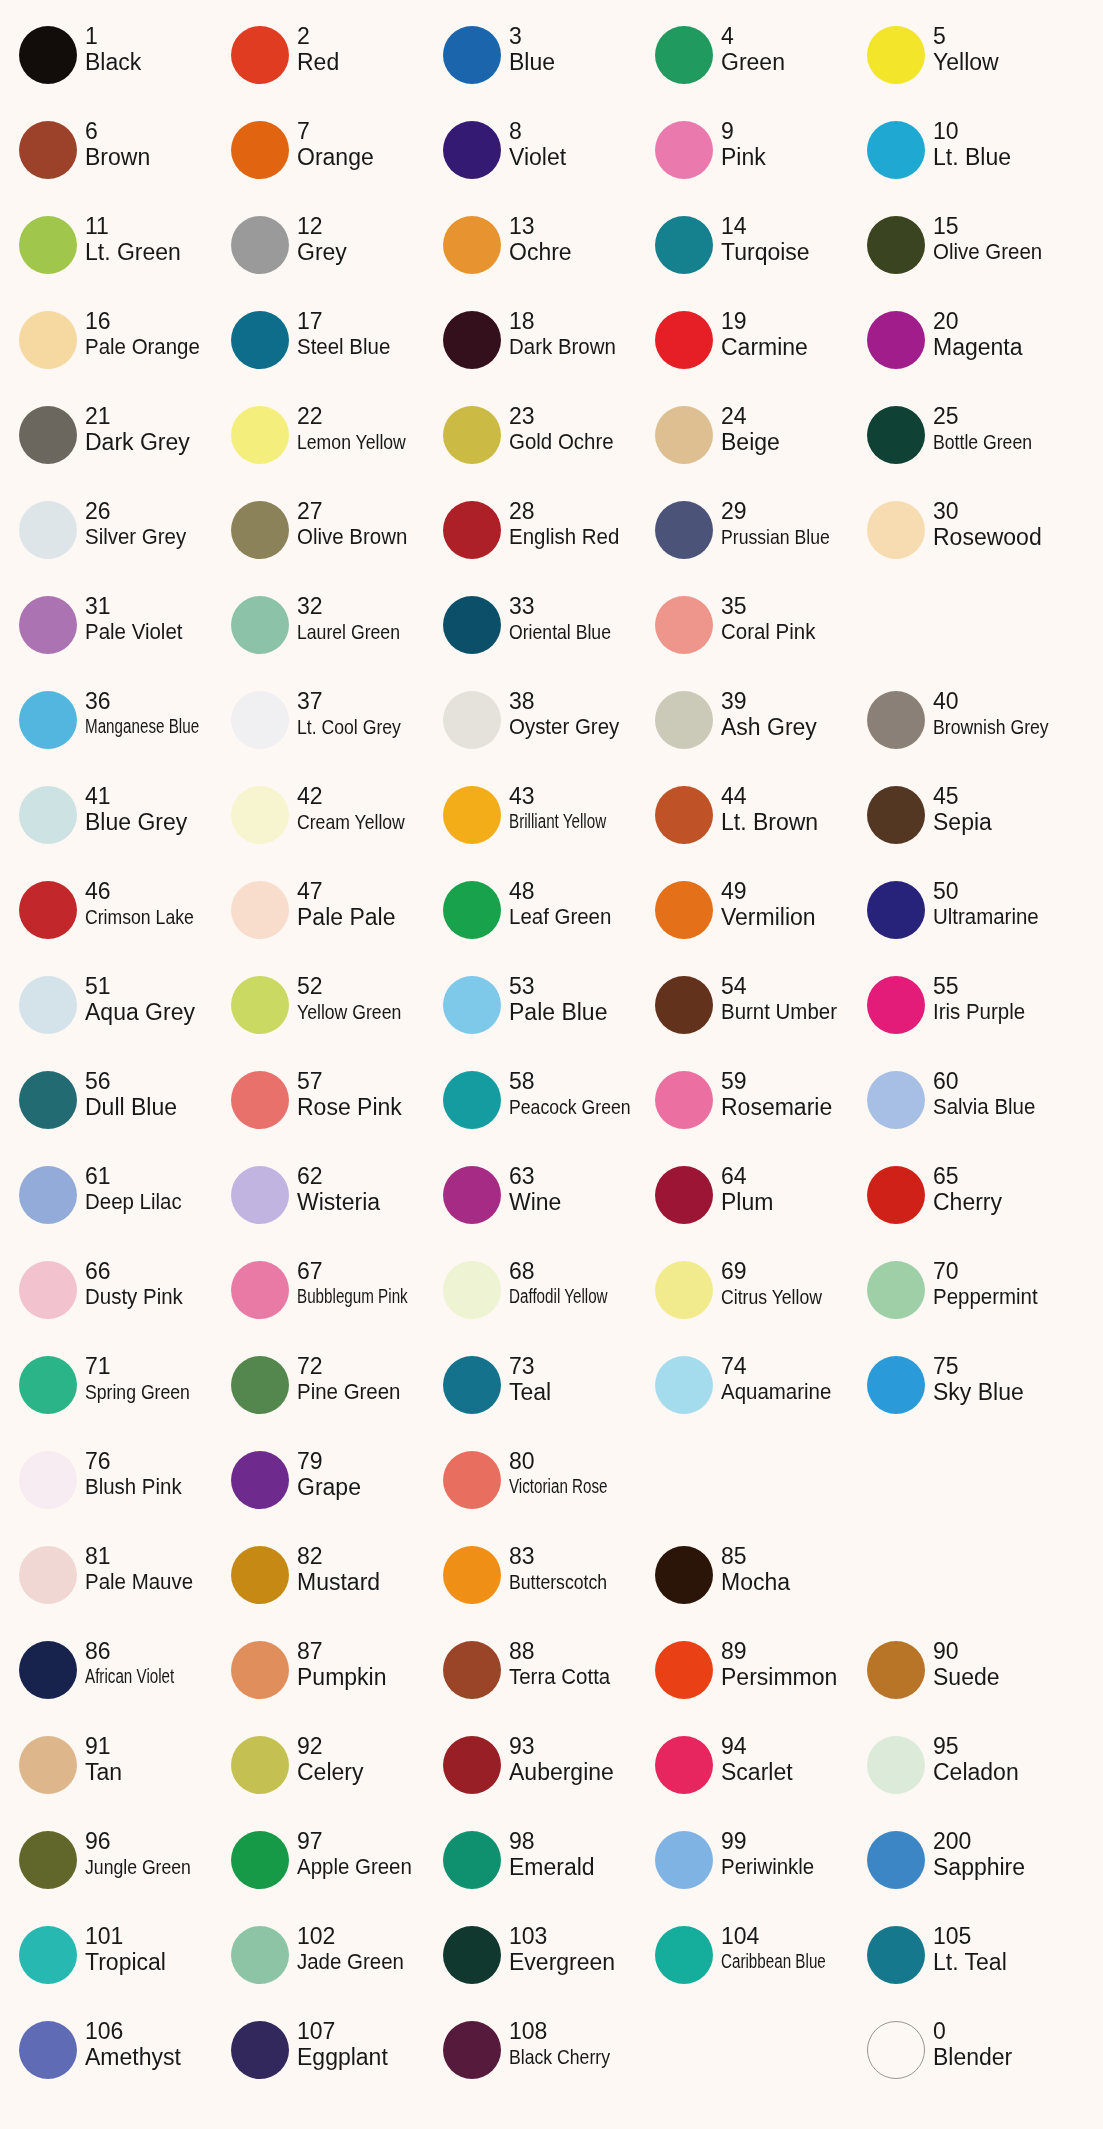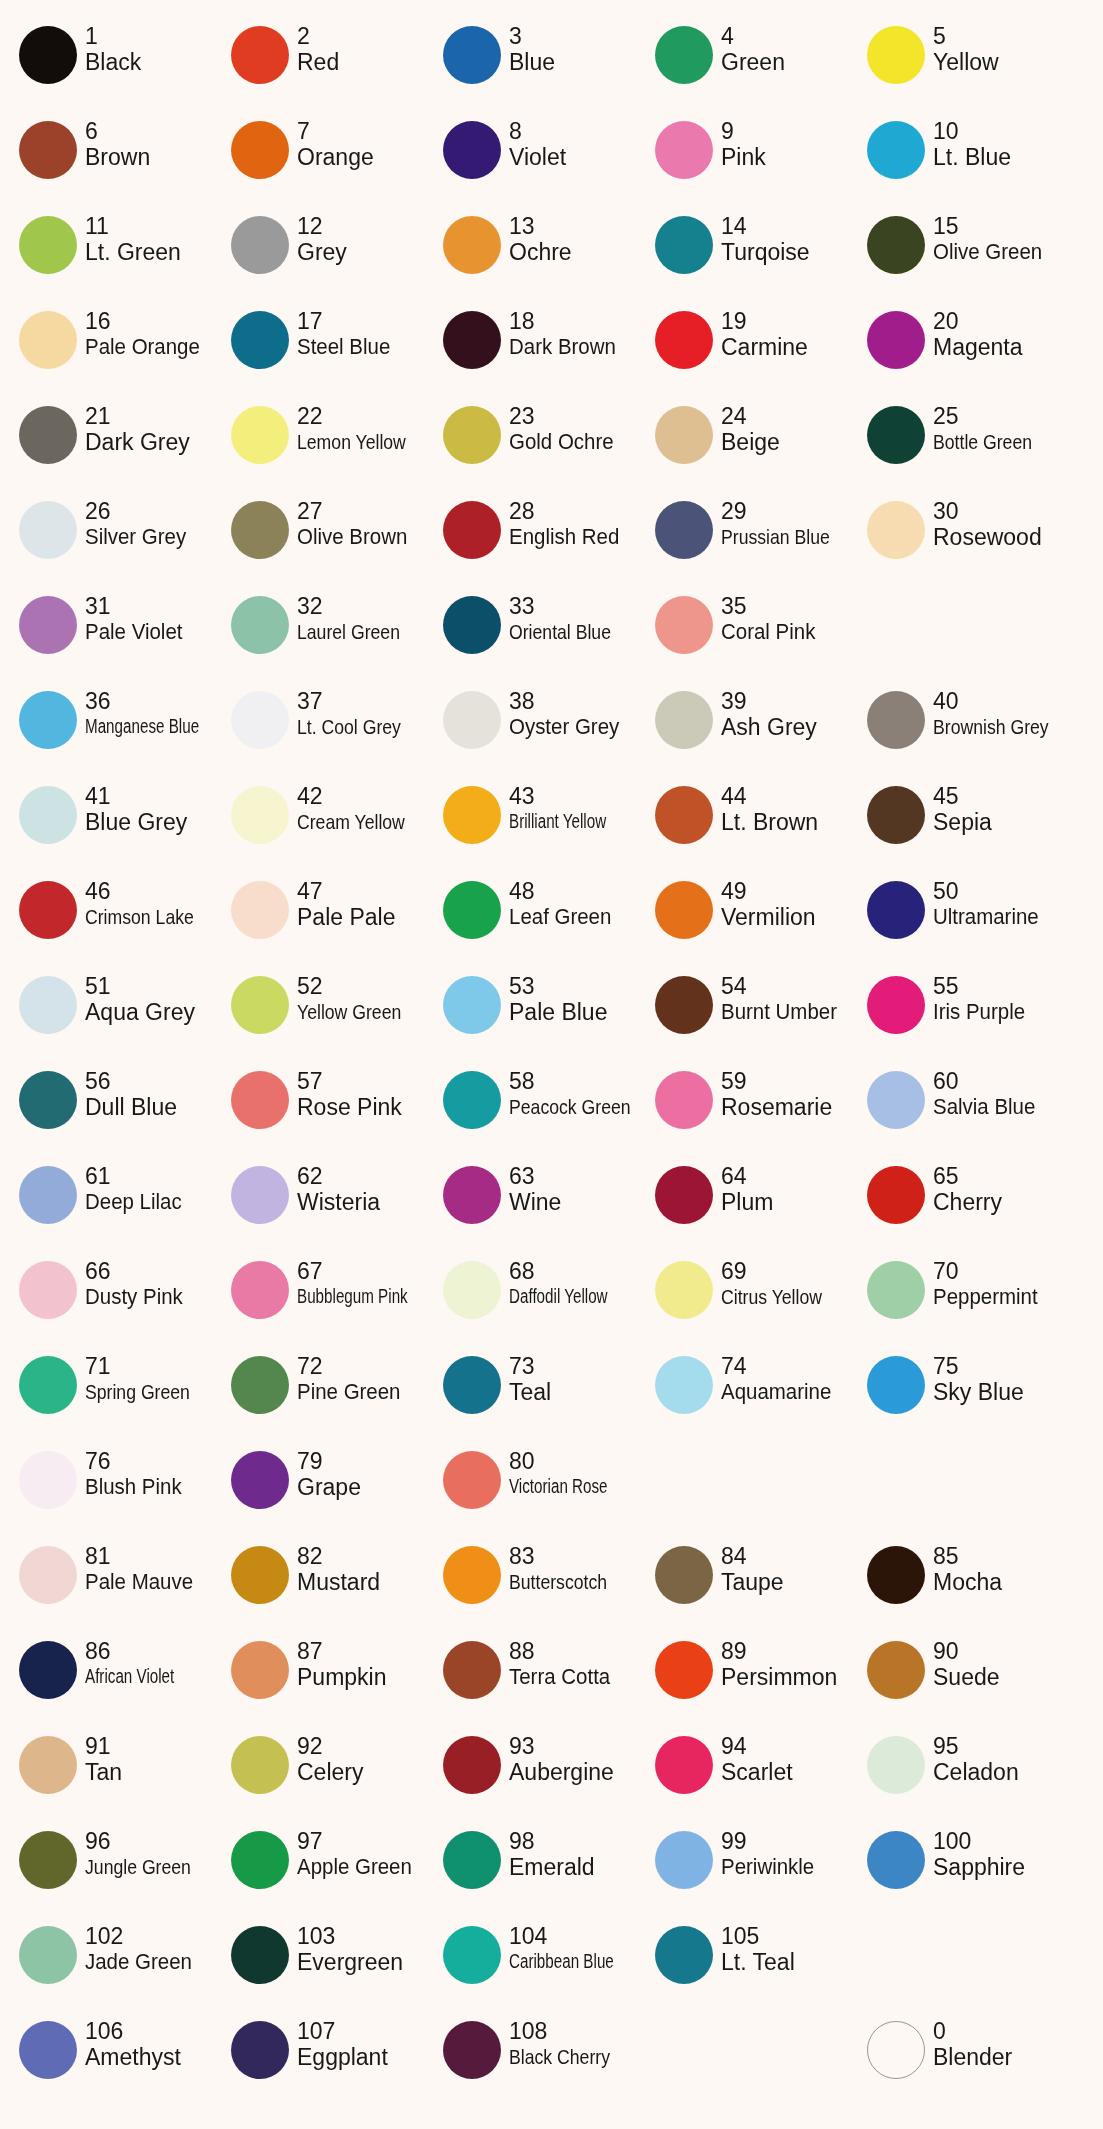--- a/index.html
+++ b/index.html
@@ -685,27 +685,20 @@
         </div>
       </div>
       <div class="swatch-cell">
         <div class="swatch-dot" style="background: rgb(239, 143, 22);"></div>
         <div class="swatch-text">
           <div class="swatch-num">83</div>
           <div class="swatch-name len-l">Butterscotch</div>
         </div>
       </div>
       <div class="swatch-cell">
-        <div class="swatch-dot" style="background: rgb(123, 101, 68);"></div>
-        <div class="swatch-text">
-          <div class="swatch-num">84</div>
-          <div class="swatch-name ">Taupe</div>
-        </div>
-      </div>
-      <div class="swatch-cell">
         <div class="swatch-dot" style="background: rgb(42, 21, 8);"></div>
         <div class="swatch-text">
           <div class="swatch-num">85</div>
           <div class="swatch-name ">Mocha</div>
         </div>
       </div>
     </div>
     <div class="swatch-row">
       <div class="swatch-cell">
         <div class="swatch-dot" style="background: rgb(24, 35, 77);"></div>
@@ -805,26 +798,33 @@
       <div class="swatch-cell">
         <div class="swatch-dot" style="background: rgb(127, 179, 227);"></div>
         <div class="swatch-text">
           <div class="swatch-num">99</div>
           <div class="swatch-name len-m">Periwinkle</div>
         </div>
       </div>
       <div class="swatch-cell">
         <div class="swatch-dot" style="background: rgb(61, 134, 198);"></div>
         <div class="swatch-text">
-          <div class="swatch-num">100</div>
+          <div class="swatch-num">200</div>
           <div class="swatch-name ">Sapphire</div>
         </div>
       </div>
     </div>
     <div class="swatch-row">
+      <div class="swatch-cell">
+        <div class="swatch-dot" style="background: rgb(39, 185, 177);"></div>
+        <div class="swatch-text">
+          <div class="swatch-num">101</div>
+          <div class="swatch-name ">Tropical</div>
+        </div>
+      </div>
       <div class="swatch-cell">
         <div class="swatch-dot" style="background: rgb(141, 196, 166);"></div>
         <div class="swatch-text">
           <div class="swatch-num">102</div>
           <div class="swatch-name len-m">Jade Green</div>
         </div>
       </div>
       <div class="swatch-cell">
         <div class="swatch-dot" style="background: rgb(17, 56, 47);"></div>
         <div class="swatch-text">

